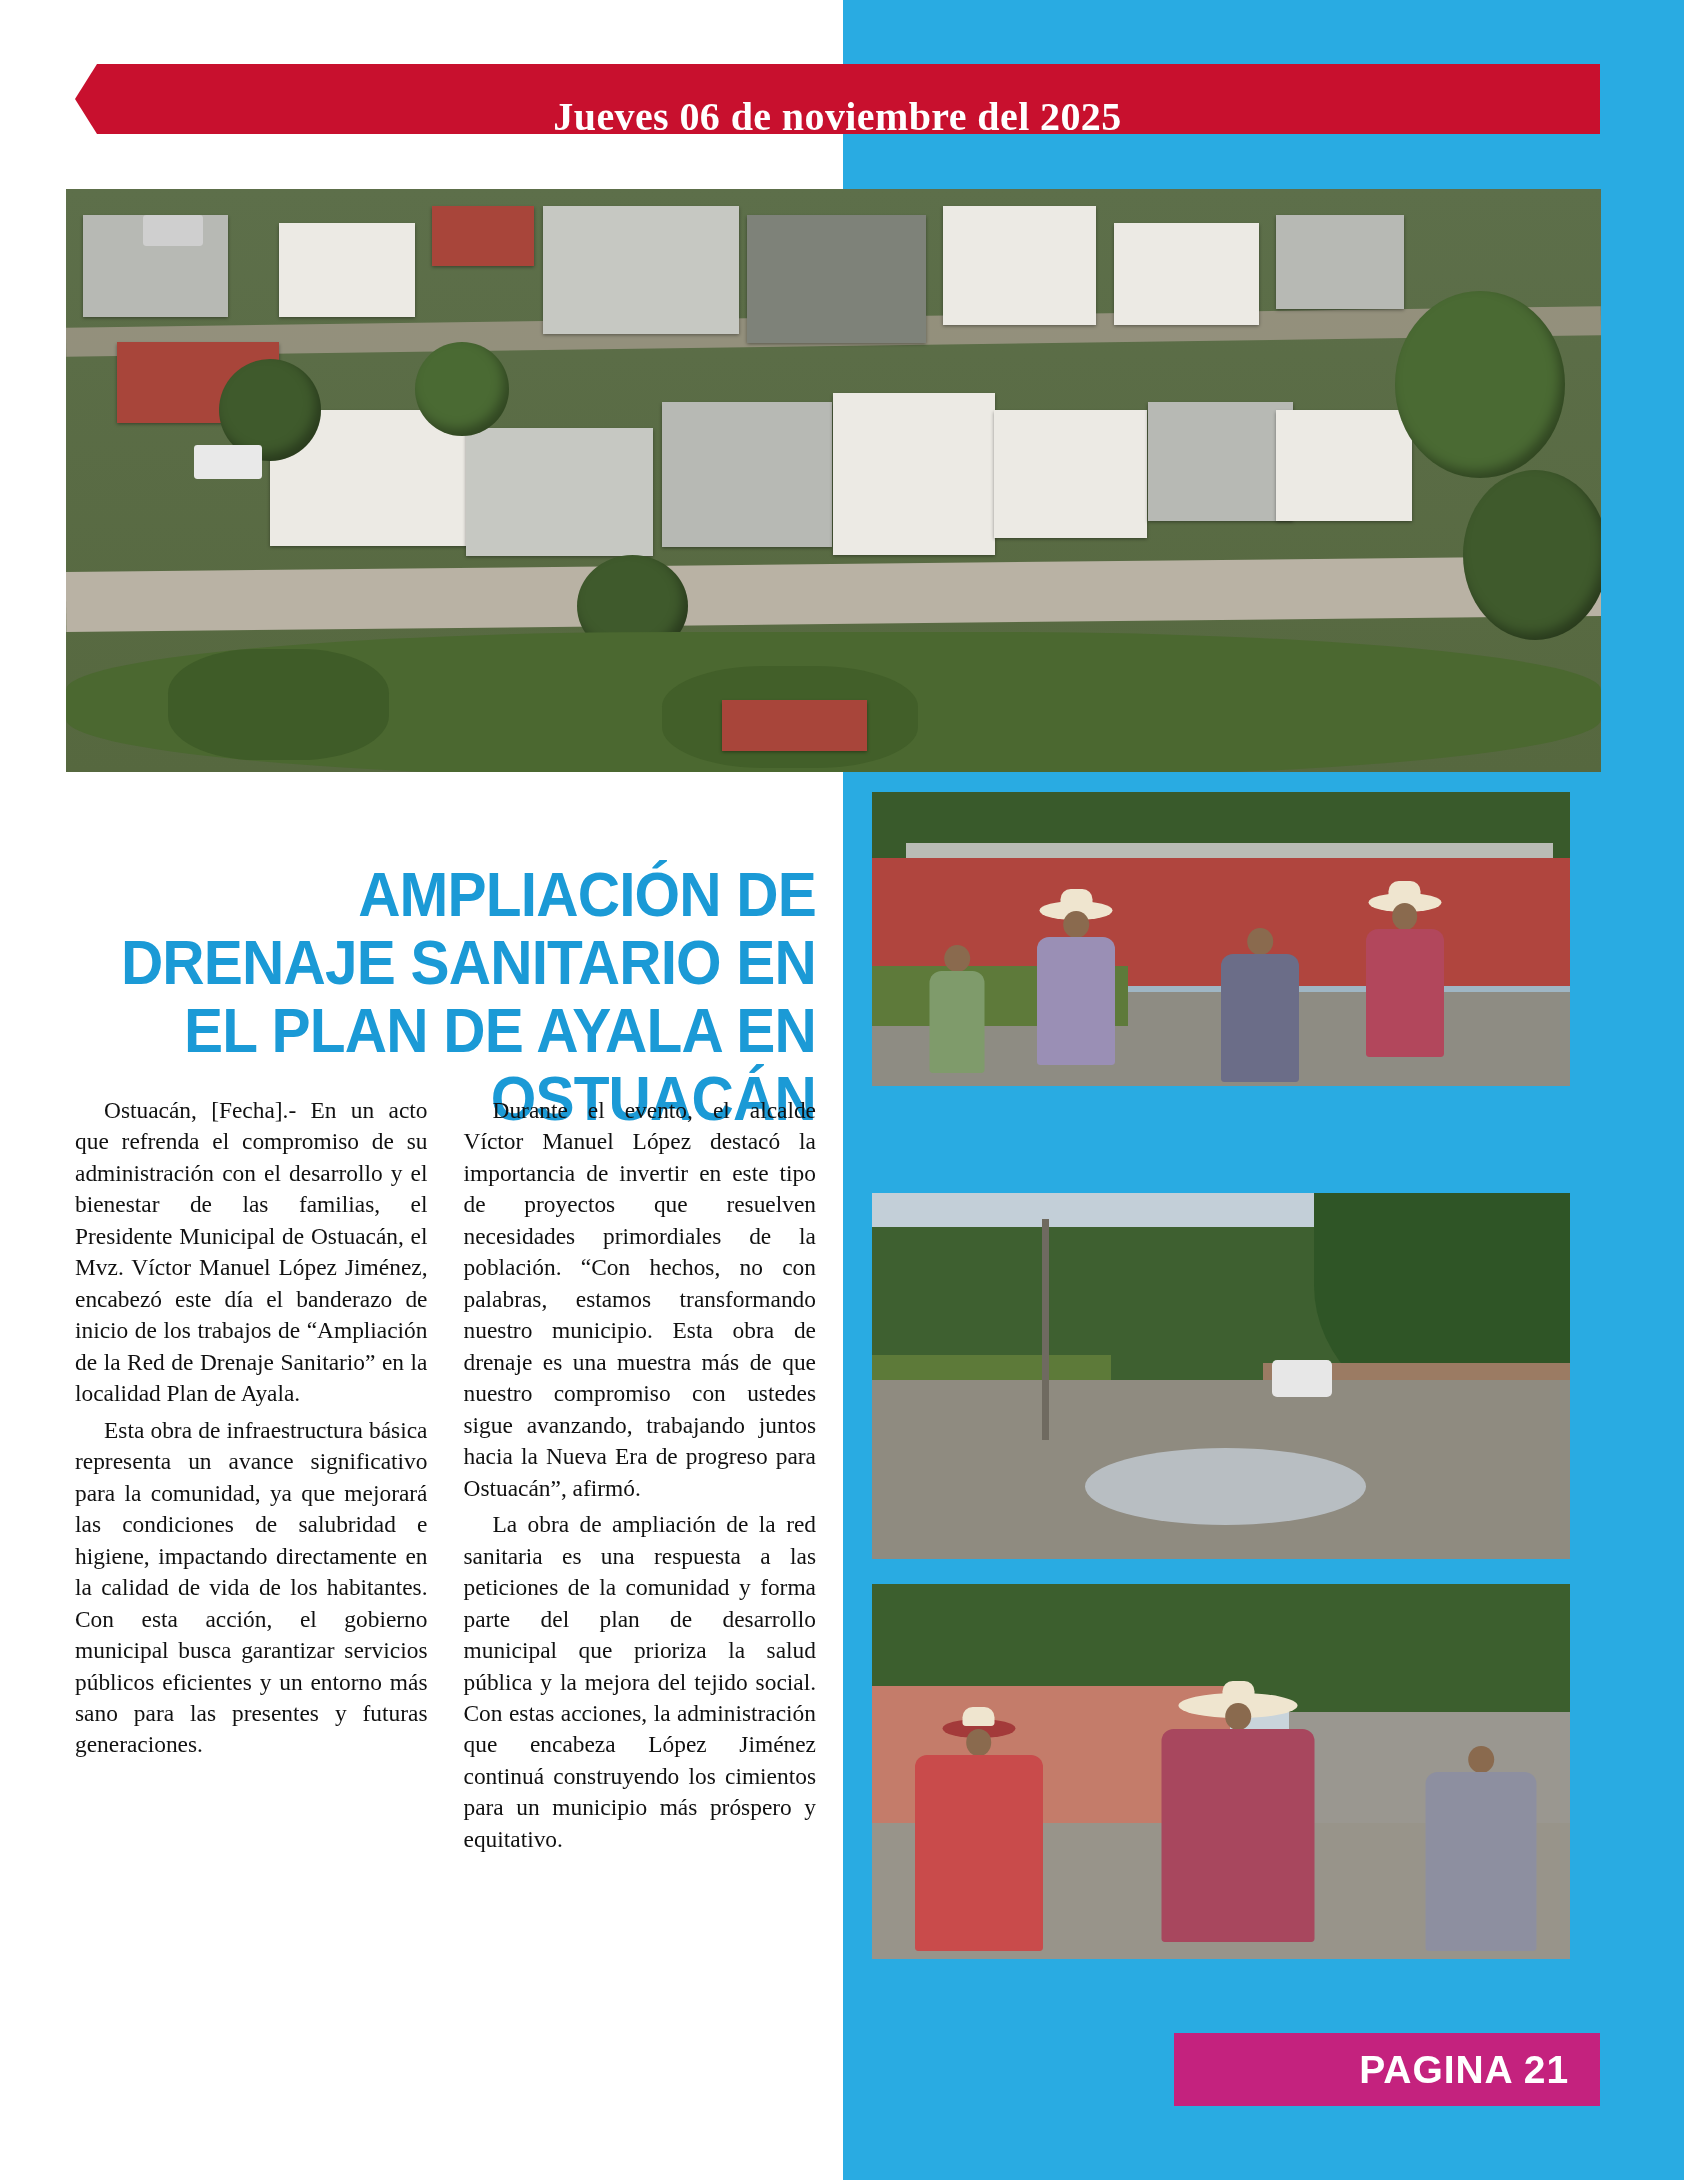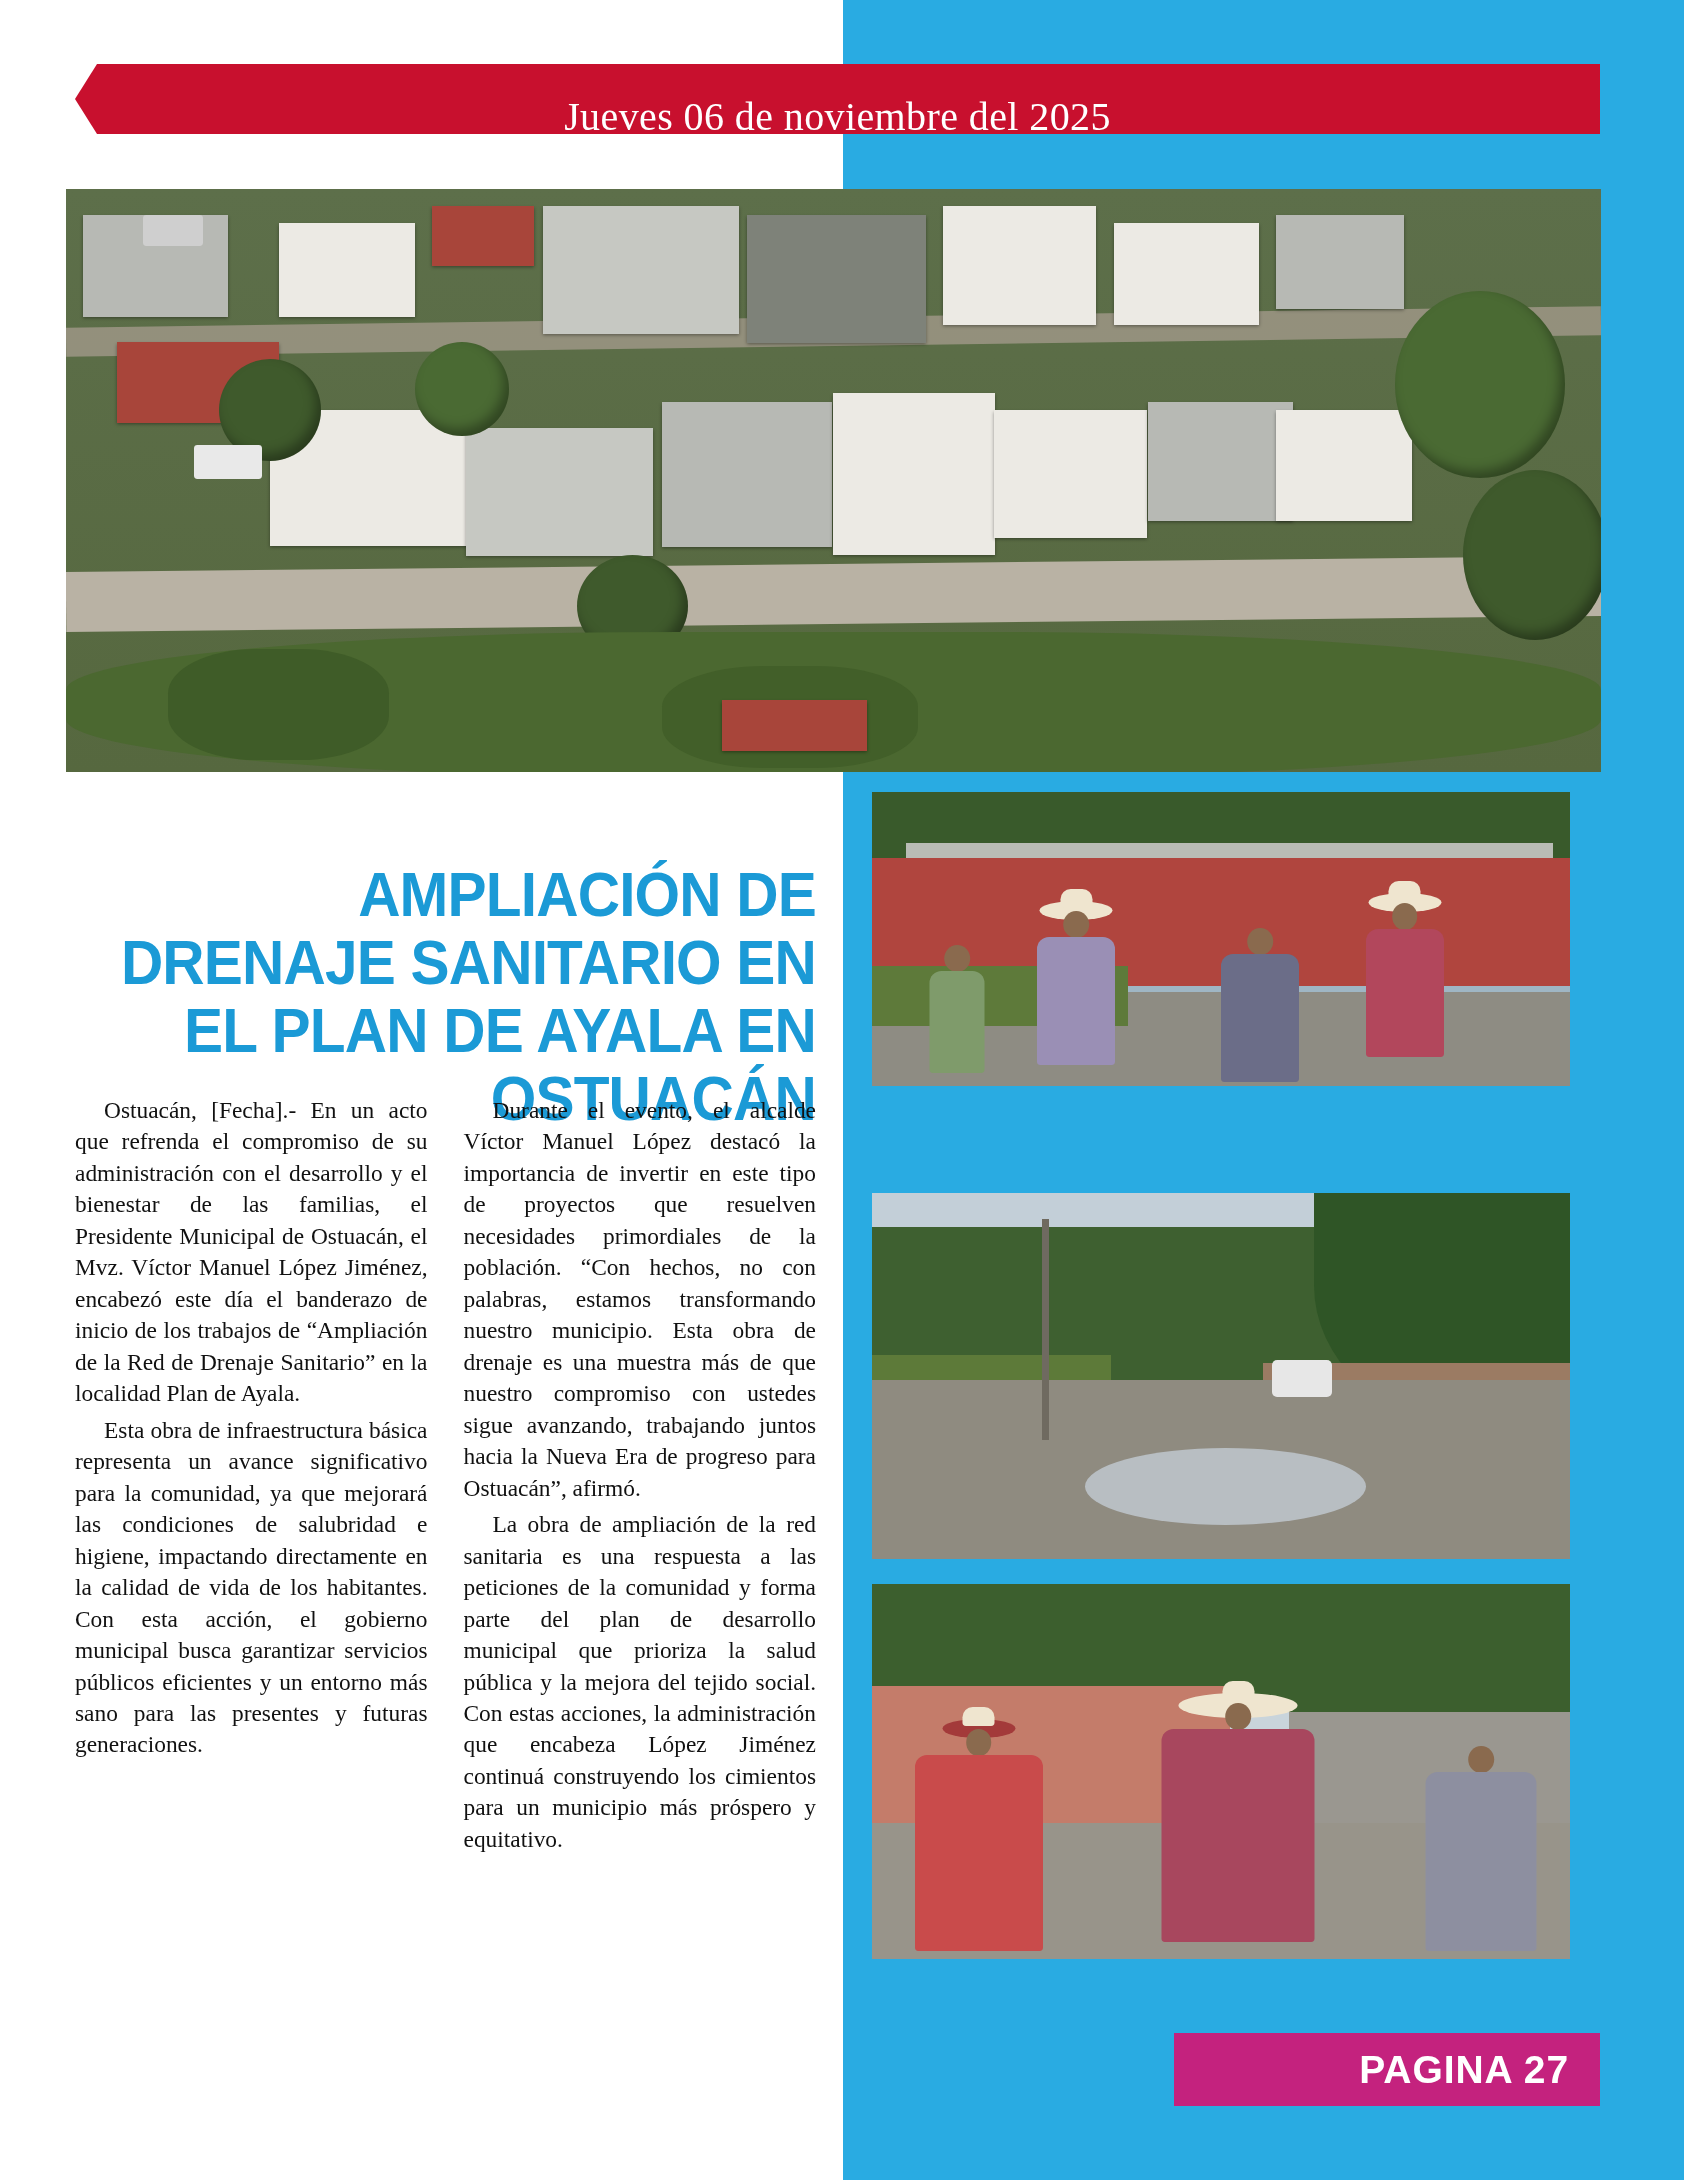--- a/index.html
+++ b/index.html
@@ -49,21 +49,21 @@
     height: 70px;
     background: #C8102E;
     display: flex;
     align-items: center;
     justify-content: center;
     clip-path: polygon(22px 0, 1525px 0, 1525px 70px, 22px 70px, 0 35px);
   }
   .date-bar .date-text {
     color: #ffffff;
     font-family: "Liberation Serif", serif;
-    font-weight: normal;
+    font-weight: bold;
     font-size: 40px;
     letter-spacing: 0.4px;
     margin-top: 35px;
   }
 
   
   .hero-photo {
     position: absolute;
     top: 189px;
     left: 66px;
@@ -333,19 +333,19 @@
       <div class="body" style="background:#a8475e; width:153px; height:213px;"></div>
     </div>
     <div class="person" style="left:545px; top:162px; width:128px; height:213px;">
       <div class="head"></div>
       <div class="body" style="background:#8d8fa0; width:111px; height:179px;"></div>
     </div>
   </div>
 
   <div class="footer-bar">
     <div class="footer-magenta">
-      <span class="pageno">PAGINA 27</span>
+      <span class="pageno">PAGINA 21</span>
     </div>
   </div>
 
   <div class="footer-white-strip"></div>
 </div>
 
 
 </body></html>

